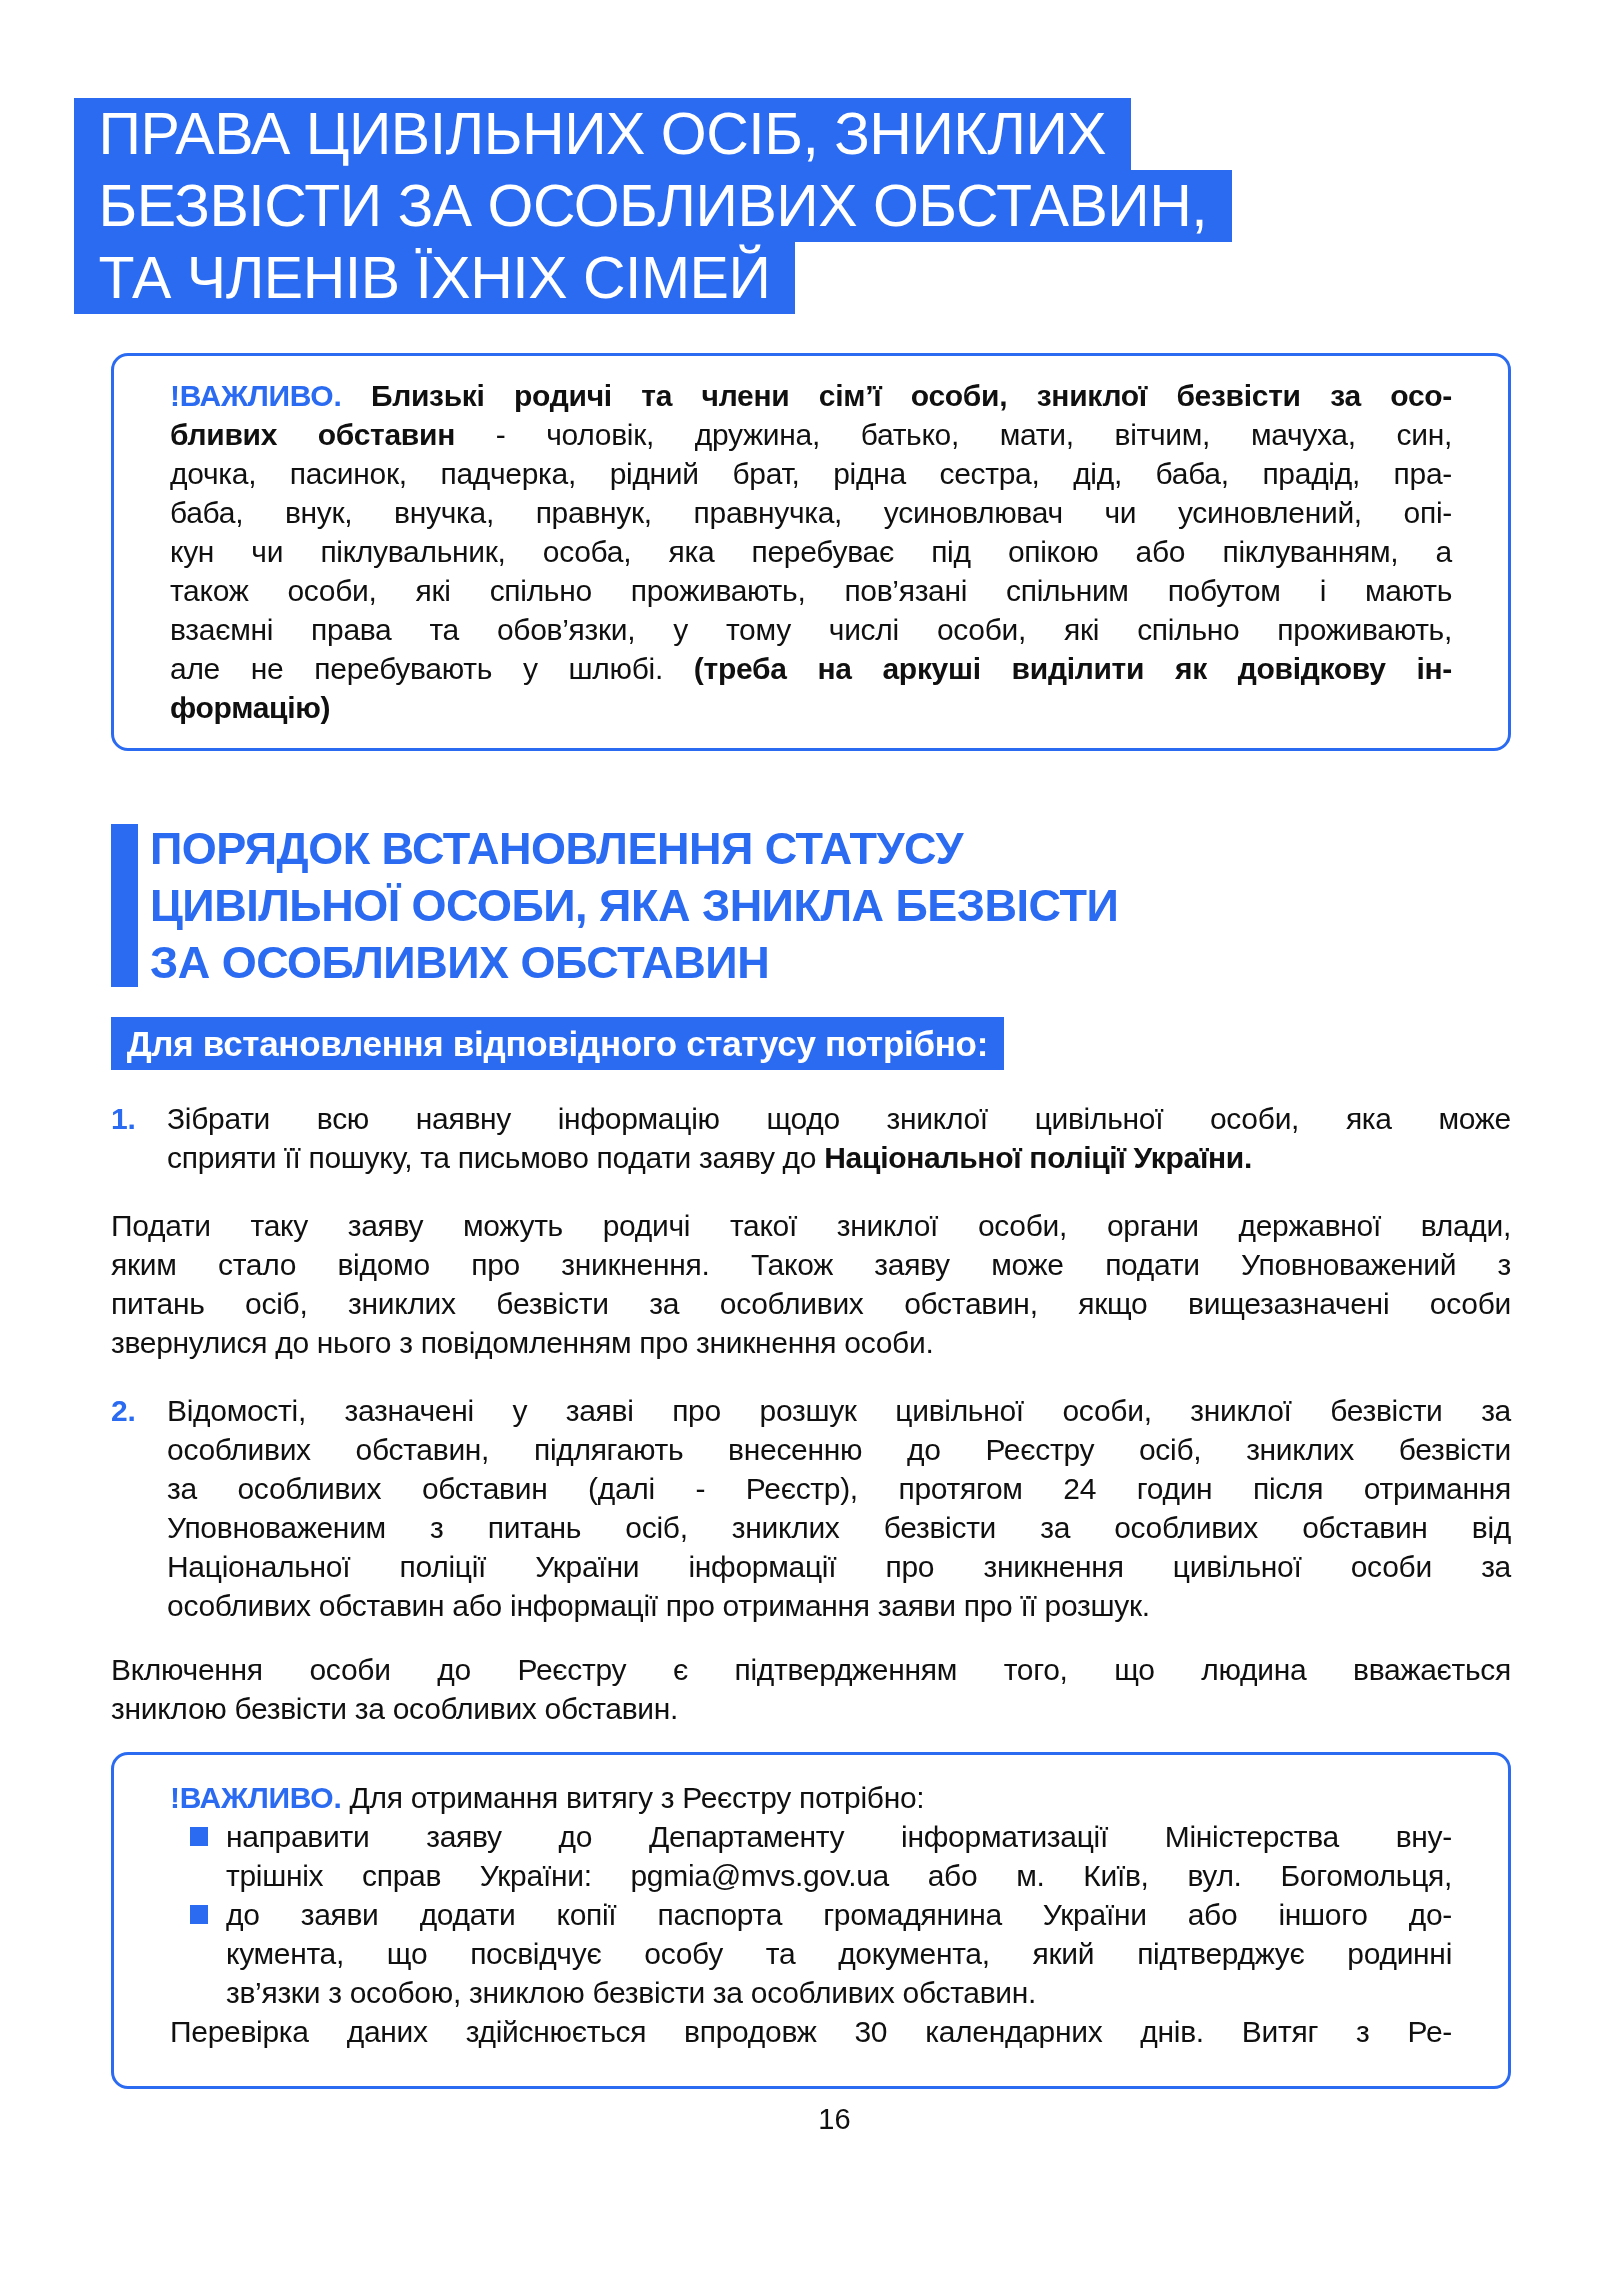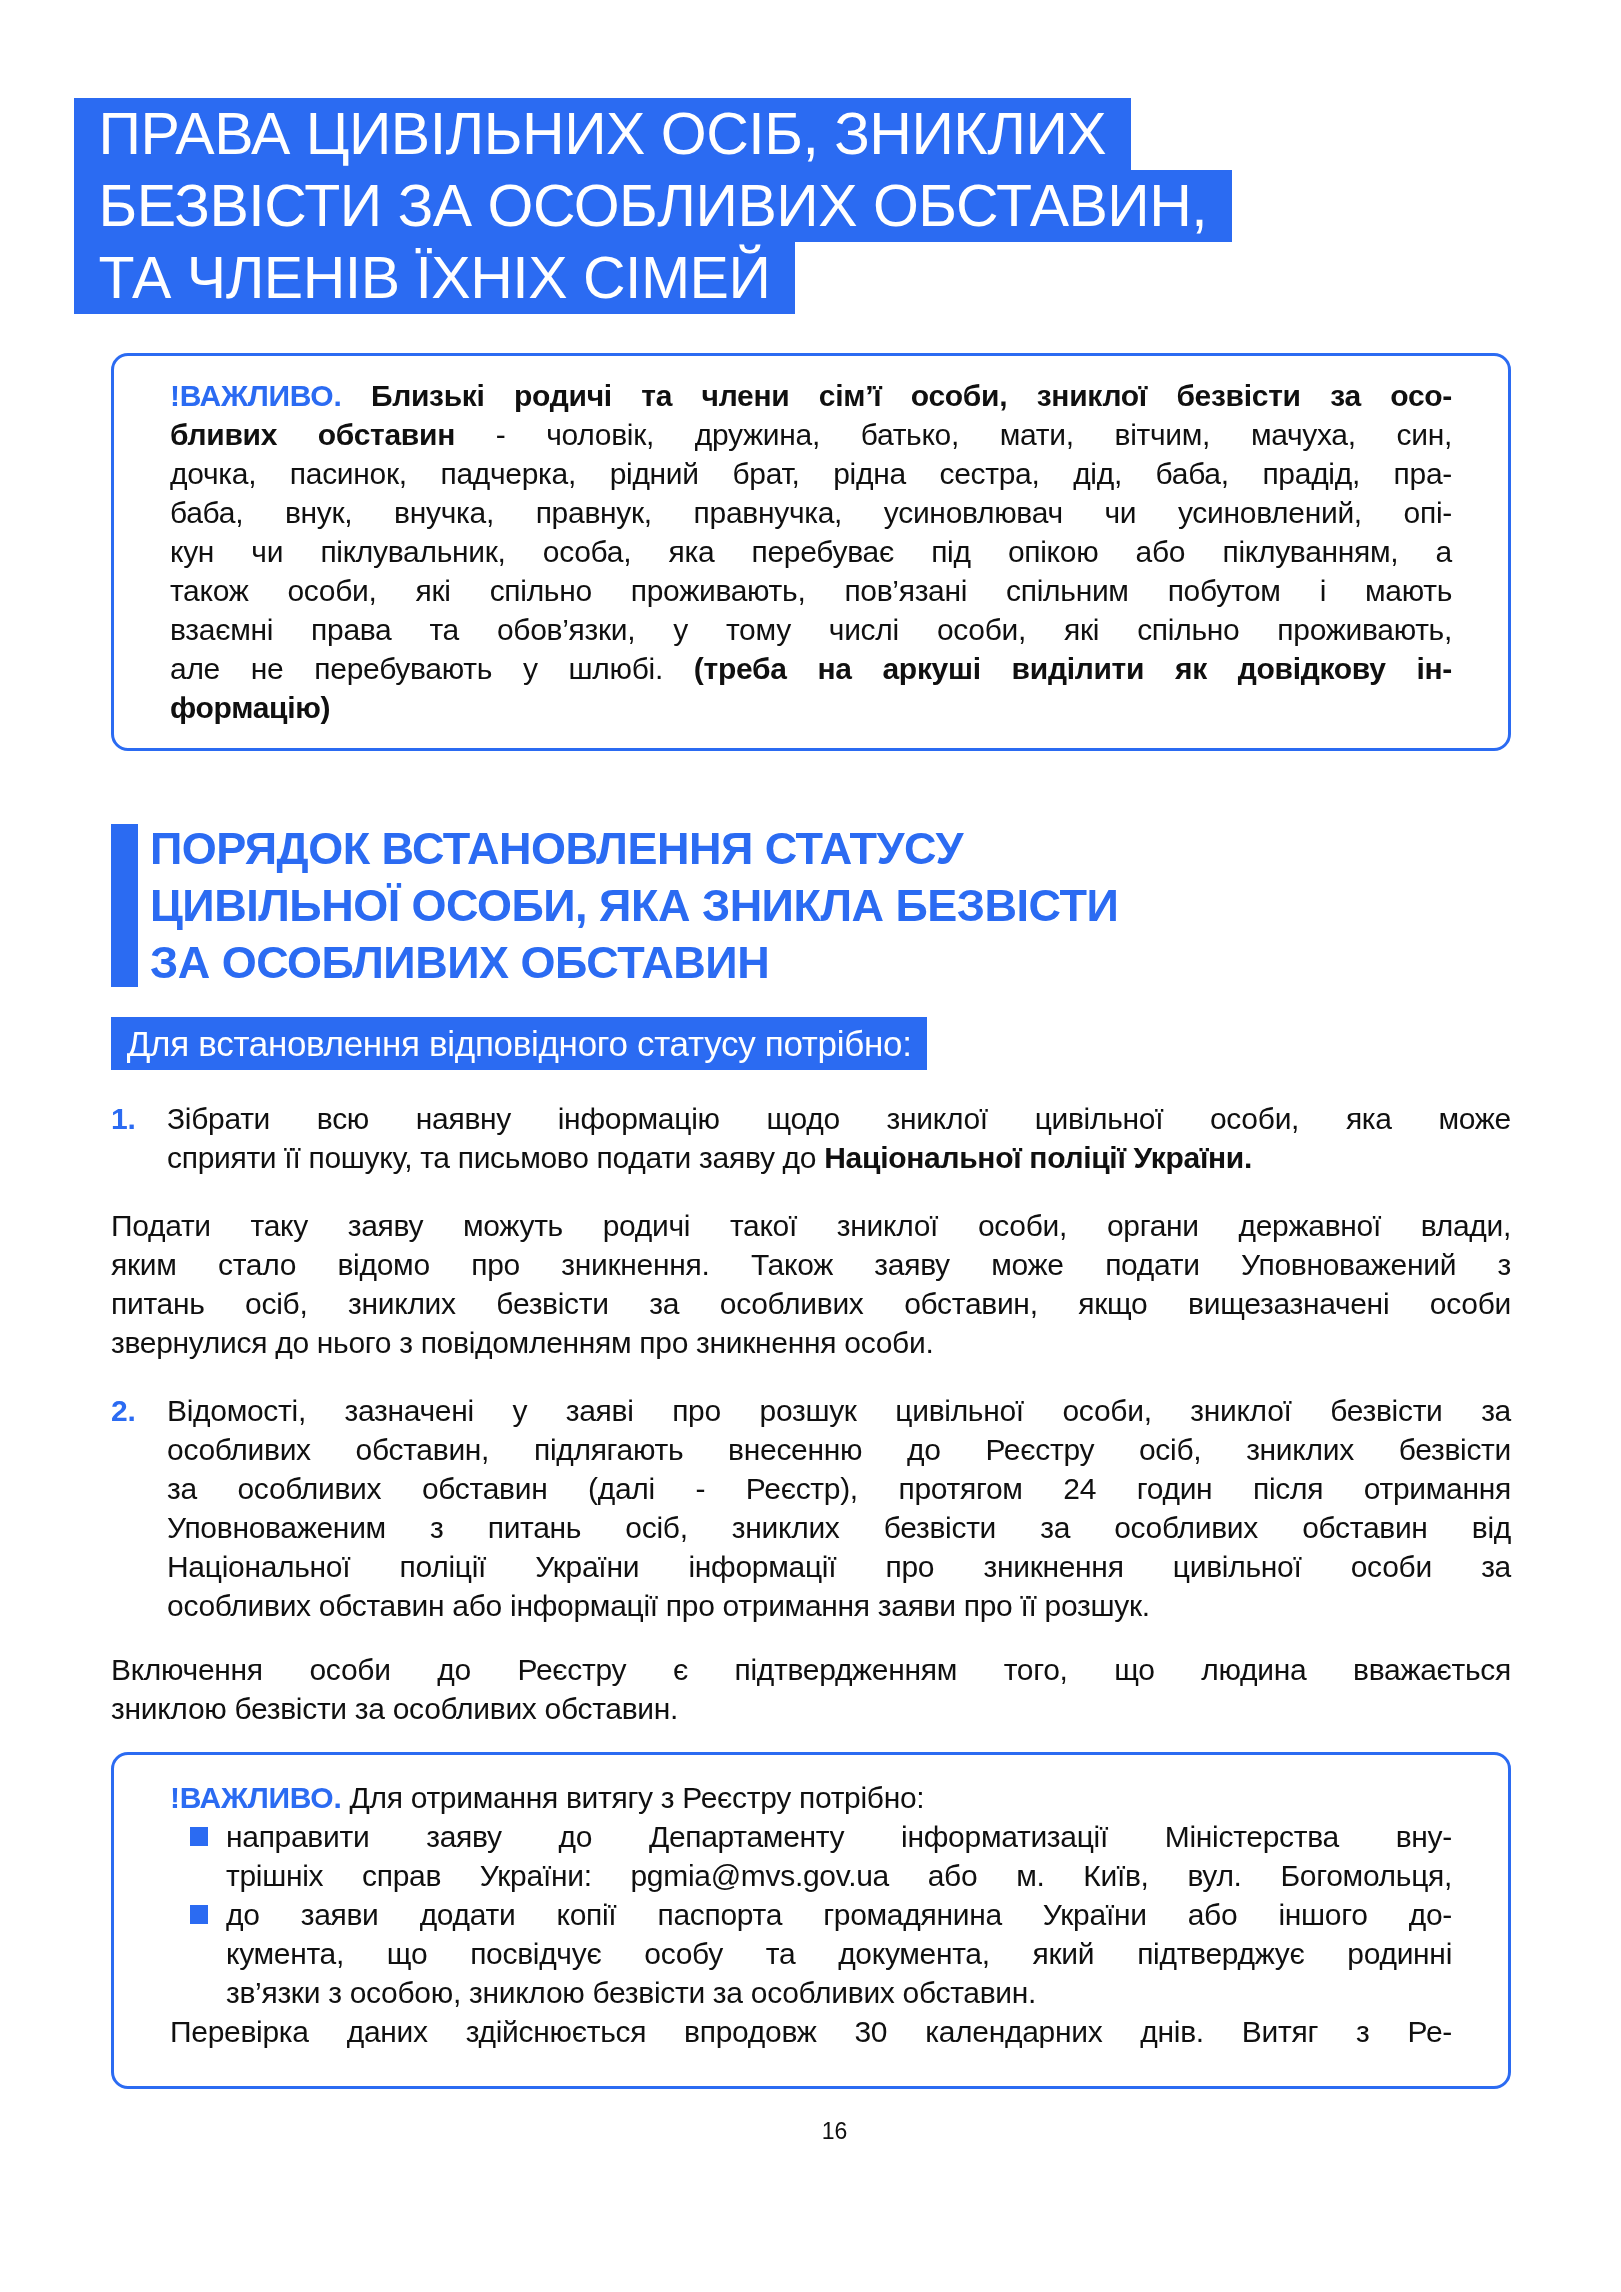--- a/index.html
+++ b/index.html
@@ -40,36 +40,36 @@
   .heading-bar { position: absolute; left: 0; top: 3.9px; bottom: 3.9px; width: 27.4px; background: var(--accent); }
   .section-heading .tl {
     color: var(--accent); font-weight: 700; font-size: 45px; line-height: 57px;
     letter-spacing: -0.5px; text-align: left; text-align-last: left; white-space: nowrap;
   }
 
   
   .strip {
     display: table; margin: 25.5px 0 0 111px;
     background: var(--accent); color: #ffffff;
-    font-weight: 400; font-size: 35px; line-height: 53px;
+    font-weight: 700; font-size: 35px; line-height: 53px;
     padding: 0 15.7px; letter-spacing: -0.3px; white-space: nowrap;
   }
 
   
   .step { position: relative; margin: 29px 110px 0 111px; padding-left: 56px; }
   .step-num { position: absolute; left: 0; top: 0; color: var(--accent); font-weight: 700; font-size: 30px; line-height: 39px; }
 
   .para { margin: 29px 110px 0 111px; }
   .para--tight { margin-top: 25.5px; }
 
   
   .bullet { position: relative; padding-left: 56px; }
   .bullet-marker { position: absolute; left: 19.6px; top: 9.8px; width: 18.6px; height: 18.6px; background: var(--accent); }
 
-  .page-num { margin-top: 29px; text-align: center; font-size: 23px; letter-spacing: 0; padding-left: 48px; }
+  .page-num { margin-top: 14px; text-align: center; font-size: 29px; letter-spacing: 0; padding-left: 48px; }
 </style>
 </head>
 <body>
 
 <div class="banner">
     <div class="tl">
       <span>ПРАВА ЦИВІЛЬНИХ ОСІБ, ЗНИКЛИХ</span>
     </div>
     <div class="tl">
       <span>БЕЗВІСТИ ЗА ОСОБЛИВИХ ОБСТАВИН,</span>

